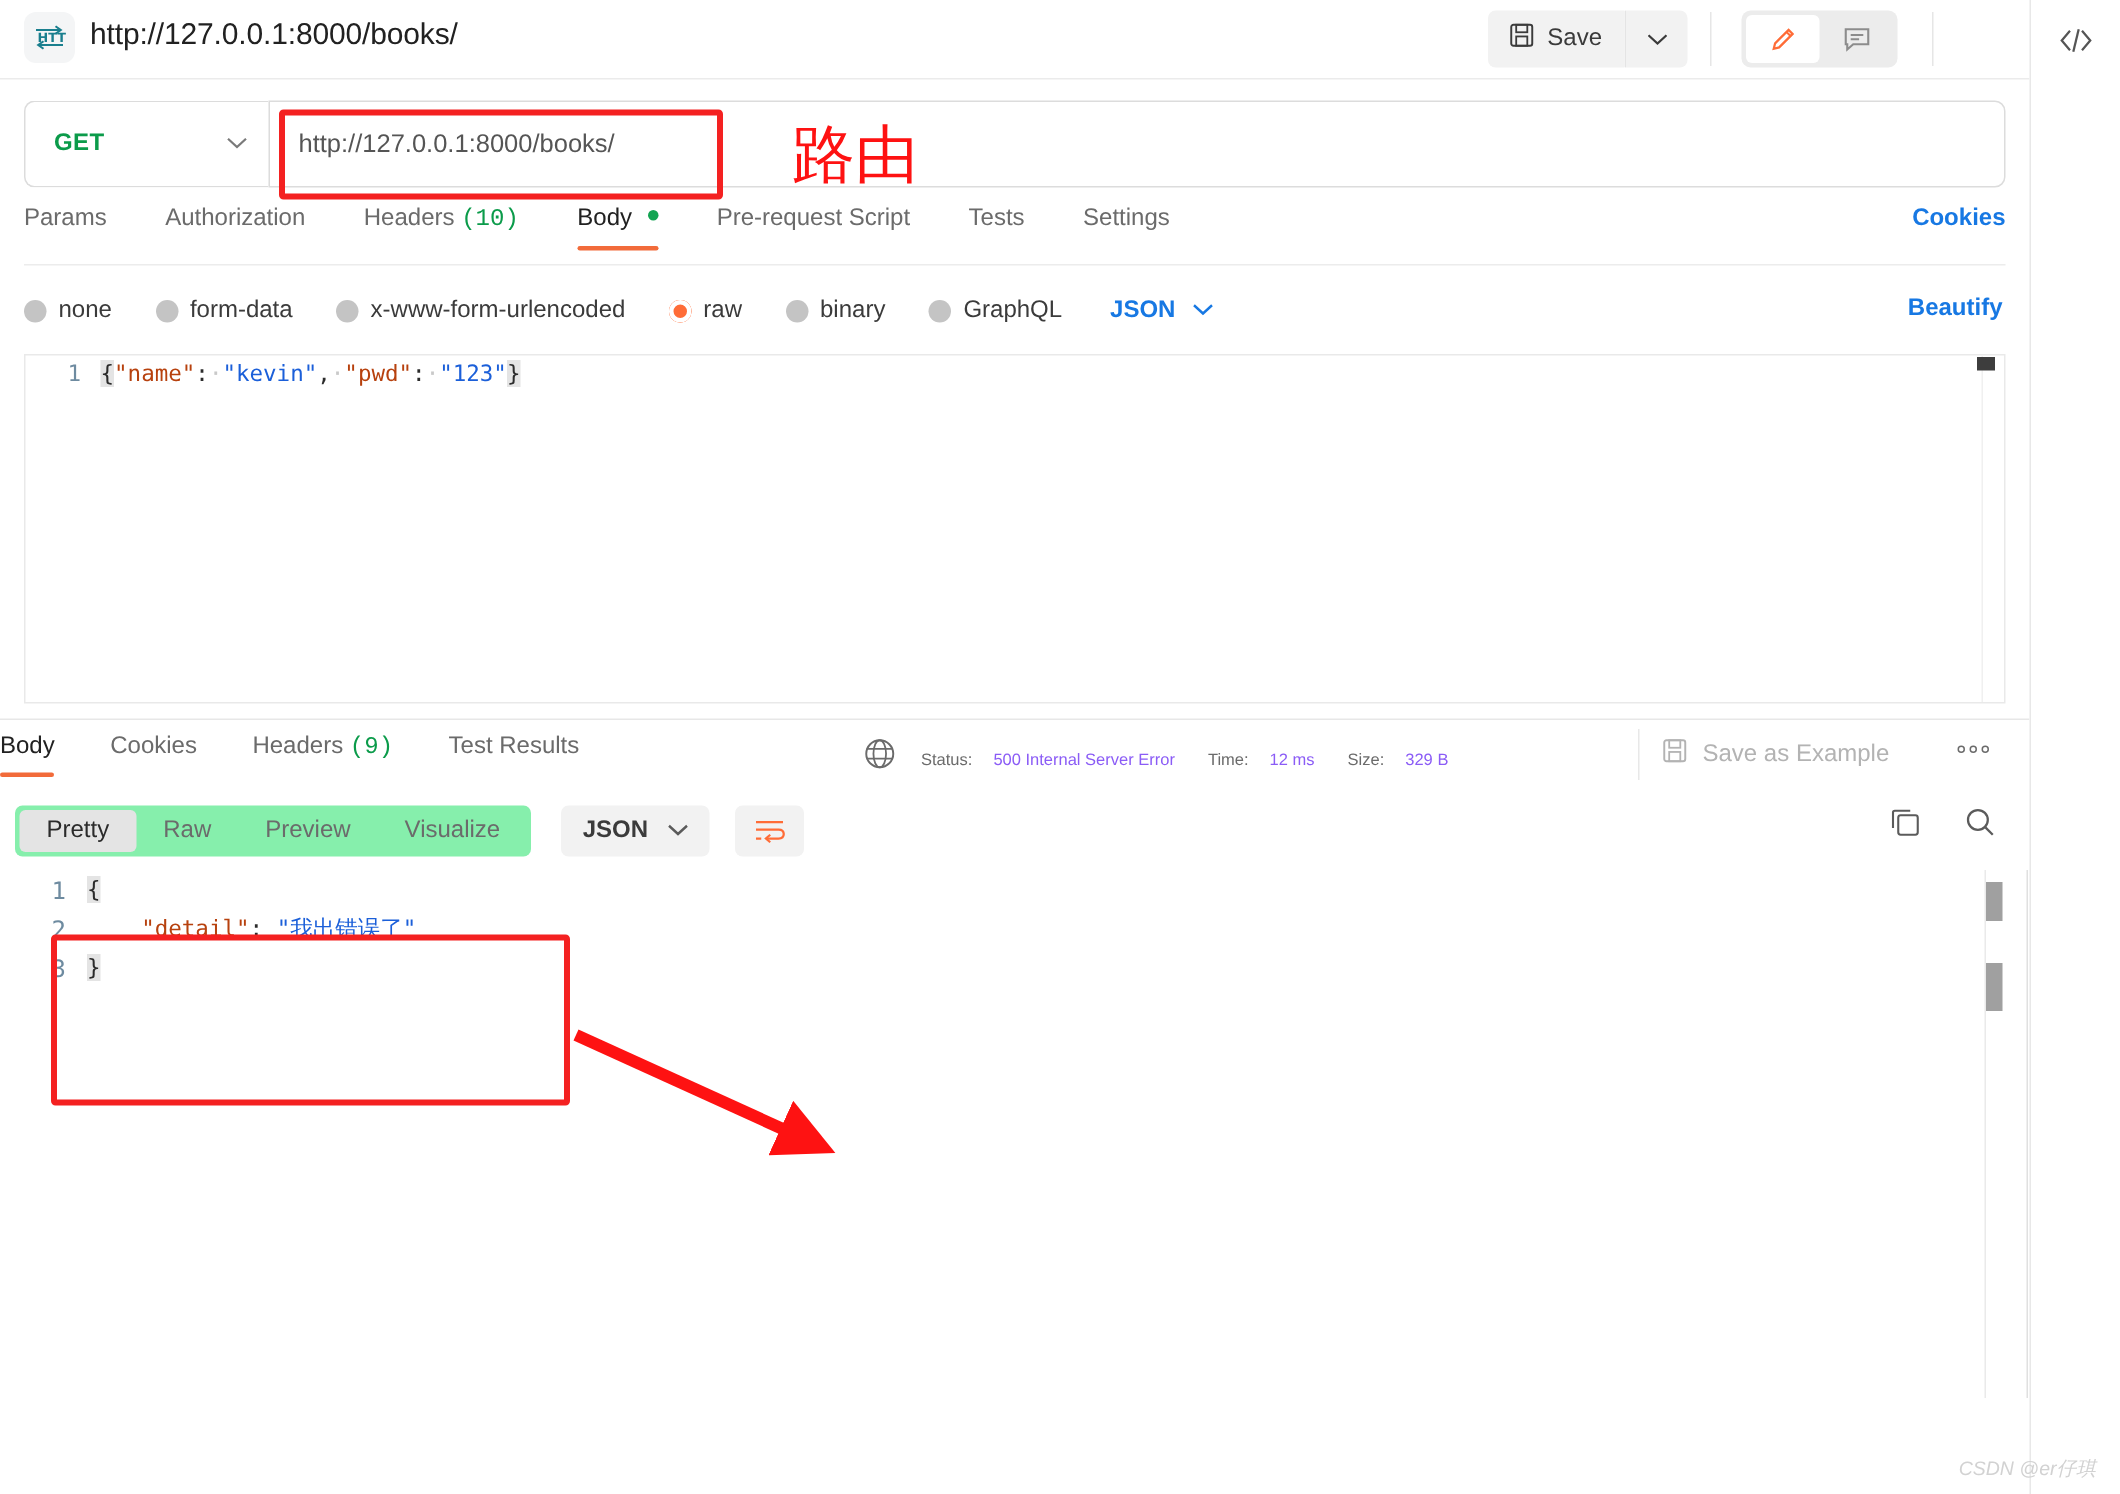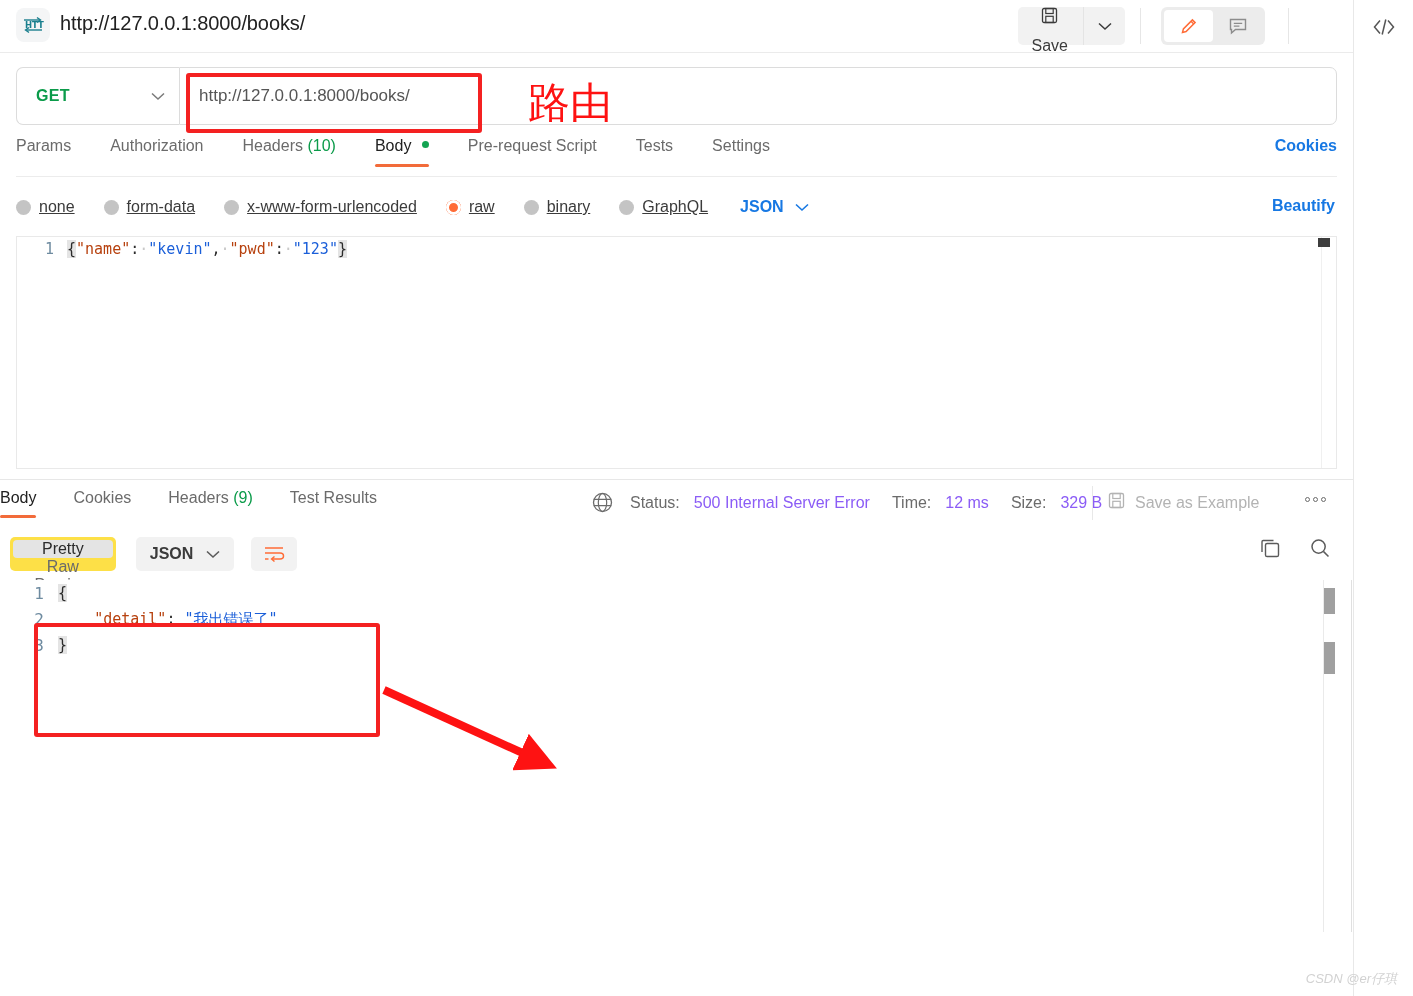--- a/index.html
+++ b/index.html
@@ -59,21 +59,20 @@
     display: flex; align-items: stretch;
     height: 38px;
   }
   .save-btn {
     display: flex; align-items: center; gap: 9px;
     background: #f2f2f2;
     border-radius: 5px 0 0 5px;
     padding: 0 15px 0 14px;
     font-size: 16px; color: #3b3b3b;
     cursor: pointer;
-    flex-direction: column;
   }
   .save-caret {
     width: 42px;
     background: #f2f2f2;
     border-radius: 0 5px 5px 0;
     border-left: 1px solid #e4e4e4;
     display: flex; align-items: center; justify-content: center;
     cursor: pointer;
   }
   .hdr-divider {
@@ -193,21 +192,21 @@
     white-space: nowrap;
   }
   .tab.active { color: #212121; }
   .tab.active::after {
     content: "";
     position: absolute;
     left: 0; right: 0; bottom: 0;
     height: 3px; background: #f26b3a;
     border-radius: 2px;
   }
-  .tab-count { color: #0b9b4a; }
+  .tab-count { color: #0b9b4a; font-family: Liberation Mono, monospace; }
   .green-dot {
     display: inline-block;
     width: 7px; height: 7px;
     border-radius: 50%;
     background: #13a452;
     margin-left: 6px;
     vertical-align: 3px;
   }
   .cookies-link {
     position: absolute; right: 0; top: 0;
@@ -225,21 +224,20 @@
     margin: 12px 16px 0 16px;
     height: 36px;
     display: flex; align-items: center;
   }
   .radio-item {
     display: flex; align-items: center;
     margin-right: 29px;
     font-size: 16px; color: #3b3b3b;
     cursor: pointer;
     white-space: nowrap;
-    text-decoration: underline;
   }
   .radio-dot {
     width: 15px; height: 15px;
     border-radius: 50%;
     background: #c4c4c4;
     margin-right: 8px;
     flex: none;
   }
   .radio-item.selected .radio-dot {
     background: #ff6c37;
@@ -319,23 +317,23 @@
     cursor: pointer;
     white-space: nowrap;
   }
   .resp-tab.active { color: #212121; }
   .resp-tab.active::after {
     content: "";
     position: absolute; left: 0; right: 0; bottom: 0;
     height: 3px; background: #f26b3a; border-radius: 2px;
   }
   .status-group {
-    position: absolute; left: 592px; top: 12px;
-    display: flex; align-items: center; gap: 0;
-    font-size: 16px; color: #6b6b6b;
+    position: absolute; left: 576px; top: 12px;
+    display: flex; align-items: flex-end; gap: 0;
+    font-size: 11px; color: #6b6b6b;
     white-space: nowrap;
   }
   .globe { margin-right: 17px; display: flex; align-items: center; }
   .stat-label { color: #6b6b6b; }
   .stat-val { color: #8b5cf6; margin-left: 14px; margin-right: 22px; }
   .resp-divider {
     position: absolute; left: 1092px; top: 6px;
     width: 1px; height: 34px; background: #e8e8e8;
   }
   .save-example {
@@ -358,24 +356,23 @@
   
   .resp-toolbar {
     position: relative;
     height: 53px;
     display: flex; align-items: center;
     padding-left: 10px;
   }
   .seg-group {
     display: flex;
     height: 34px;
-    background: #fde047;
+    background: #86efac;
     border-radius: 5px;
     padding: 3px;
-    flex-direction: column;
   }
   .seg {
     display: flex; align-items: center; justify-content: center;
     padding: 0 18px;
     border-radius: 4px;
     font-size: 16px; color: #6b6b6b;
     cursor: pointer;
   }
   .seg.active { background: #e4e4e4; color: #2b2b2b; }
   .resp-json-select {

